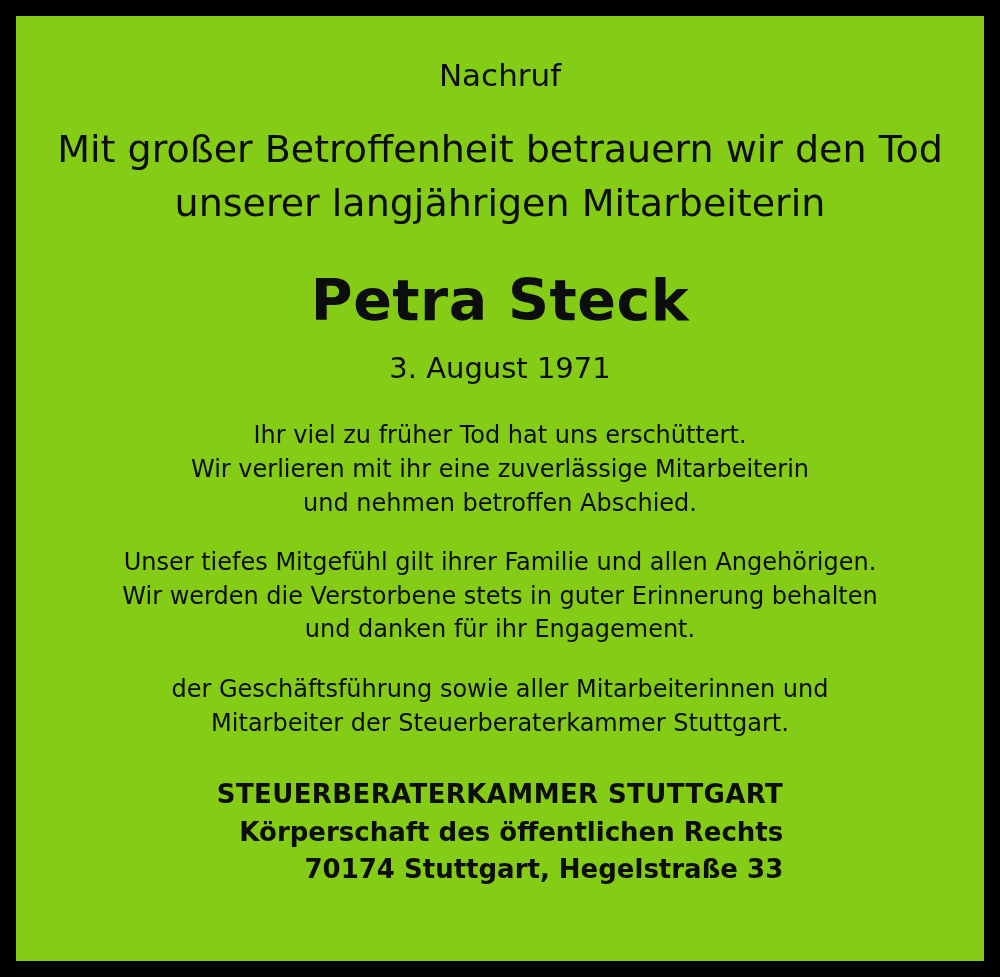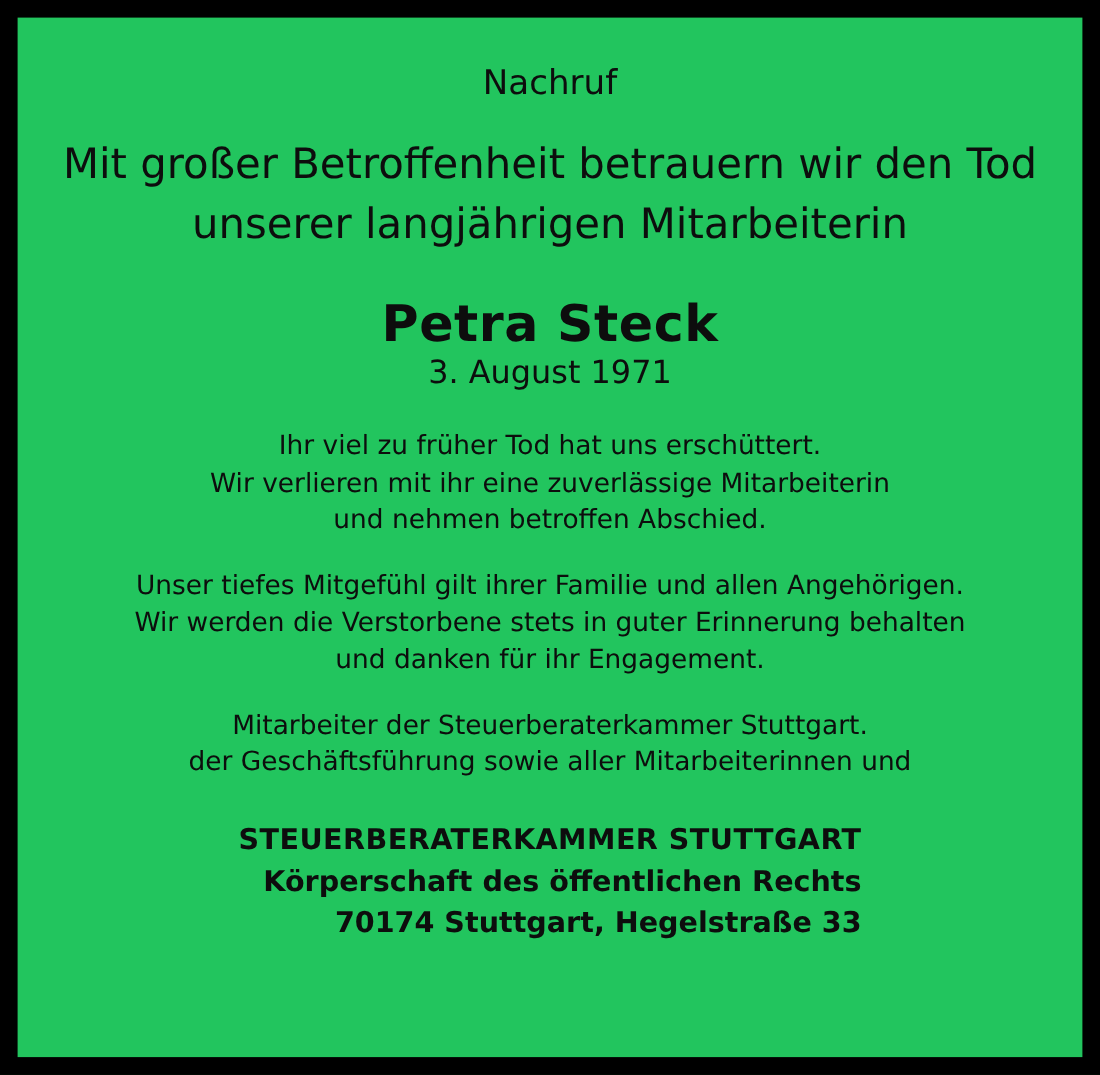--- a/index.html
+++ b/index.html
@@ -17,21 +17,21 @@
     box-sizing: border-box;
     width: 1000px;
     height: 977px;
     background: #000000;
     padding: 16px;
   }
   .card {
     box-sizing: border-box;
     width: 100%;
     height: 100%;
-    background: #22c55e;
+    background: #84cc16;
     color: #0d0d0d;
     display: flex;
     flex-direction: column;
     align-items: center;
     padding: 34px 30px 28px 30px;
     text-align: center;
   }
   .heading {
     font-size: 31px;
     line-height: 1.25;
@@ -40,25 +40,25 @@
   }
   .intro {
     font-size: 38px;
     line-height: 1.42;
     font-weight: 400;
     margin: 0 0 26px 0;
     max-width: 900px;
   }
   .intro div { white-space: nowrap; }
   .name {
-    font-size: 46px;
+    font-size: 57px;
     font-weight: 700;
     letter-spacing: 0.5px;
     line-height: 1.1;
-    margin: 12px 0 2px 0;
+    margin: 12px 0 20px 0;
   }
   .dates {
     display: flex;
     justify-content: center;
     align-items: baseline;
     gap: 56px;
     font-size: 29px;
     font-weight: 400;
     margin: 0 0 34px 0;
   }
@@ -107,22 +107,22 @@
       <div>und nehmen betroffen Abschied.</div>
     </div>
 
     <div class="para block2">
       <div>Unser tiefes Mitgefühl gilt ihrer Familie und allen Angehörigen.</div>
       <div>Wir werden die Verstorbene stets in guter Erinnerung behalten</div>
       <div>und danken für ihr Engagement.</div>
     </div>
 
     <div class="para block3">
+      <div>der Geschäftsführung sowie aller Mitarbeiterinnen und</div>
       <div>Mitarbeiter der Steuerberaterkammer Stuttgart.</div>
-      <div>der Geschäftsführung sowie aller Mitarbeiterinnen und</div>
     </div>
 
     <div class="signature">
       <div class="org">STEUERBERATERKAMMER STUTTGART</div>
       <div>Körperschaft des öffentlichen Rechts</div>
       <div>70174 Stuttgart, Hegelstraße 33</div>
     </div>
 
   </div>
 </div>

